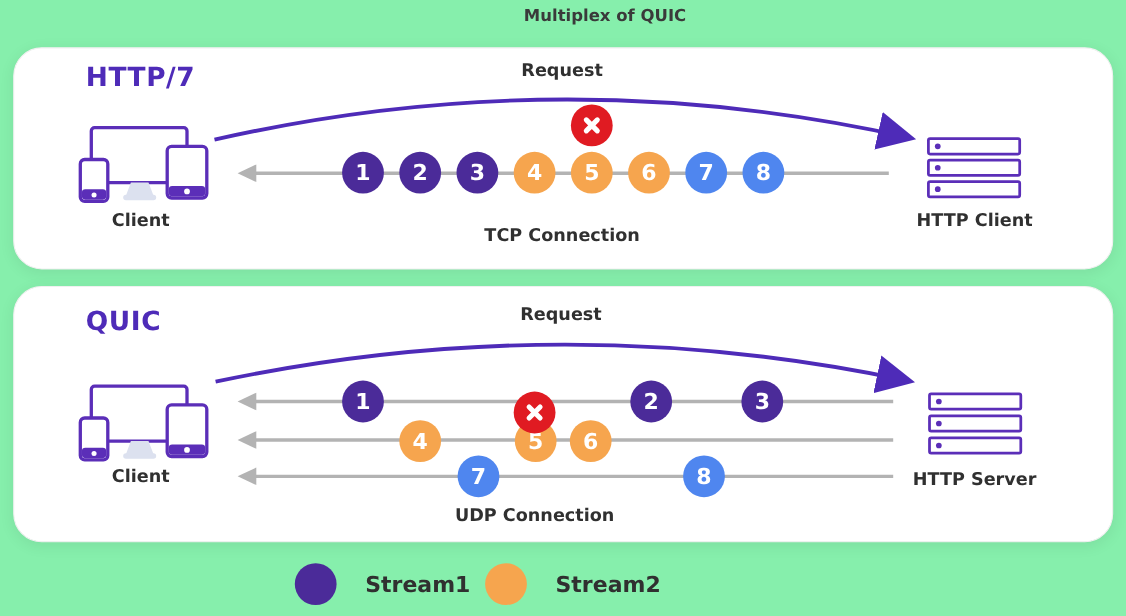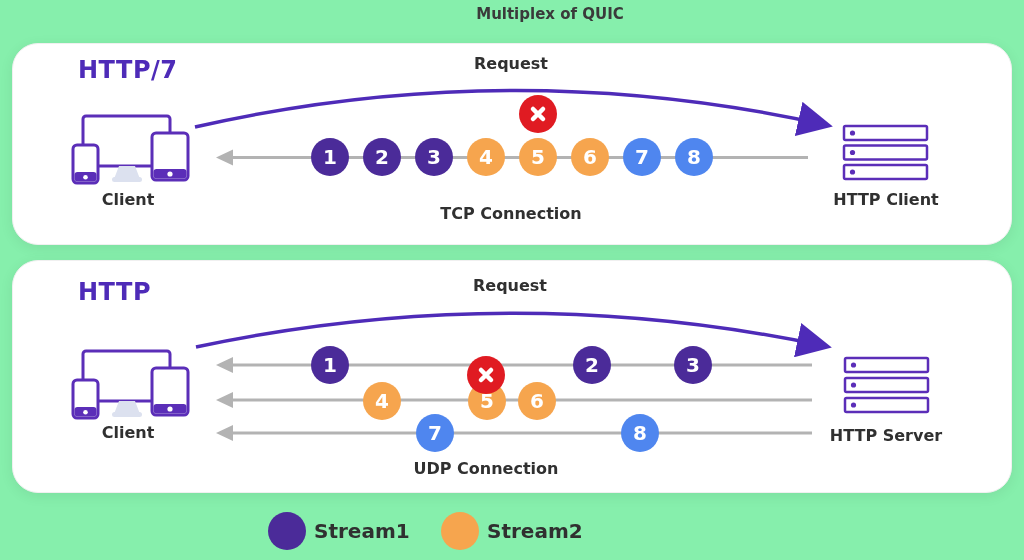--- a/index.html
+++ b/index.html
@@ -21,21 +21,21 @@
   .err{position:absolute;width:38px;height:38px;border-radius:50%;background:var(--error);
        display:flex;align-items:center;justify-content:center;}
   .overlay{position:absolute;left:0;top:0;pointer-events:none;}
   .mon,.dev{fill:#fff;stroke:var(--icon_purple);stroke-width:3;}
   .rack{fill:#fff;stroke:var(--icon_purple);stroke-width:2.5;}
   .fillp{fill:var(--icon_purple);}
   .stand{fill:#dce1ef;}
   .gline{stroke:var(--line_gray);stroke-width:3;fill:none;}
   .garrow{fill:var(--line_gray);}
   .curve{stroke:var(--accent_purple);stroke-width:3.5;fill:none;}
-  .legend-item{position:absolute;top:512px;display:flex;align-items:center;gap:8px;height:38px;}
+  .legend-item{position:absolute;top:512px;display:flex;align-items:center;gap:26px;height:38px;}
   .legend-dot{width:38px;height:38px;border-radius:50%;}
   .legend-text{font-size:20px;font-weight:600;color:var(--text_dark);white-space:nowrap;}
 </style>
 </head>
 <body>
 
 <div class="stage">
 
   <div class="title">Multiplex of QUIC</div>
 
@@ -117,21 +117,21 @@
   <div class="pkt s2" style="left:519px;top:138px">5</div>
   <div class="pkt s2" style="left:571px;top:138px">6</div>
   <div class="pkt s3" style="left:623px;top:138px">7</div>
   <div class="pkt s3" style="left:675px;top:138px">8</div>
   <div class="err" style="left:519px;top:95px">
     <svg width="20" height="20" viewBox="0 0 24 24">
       <path d="M6 6 L18 18 M18 6 L6 18" stroke="#fff" stroke-width="5.5" stroke-linecap="round"></path>
     </svg>
   </div>
 
-  <div class="proto" style="left:78px;top:278px">HTTP</div>
+  <div class="proto" style="left:78px;top:278px">QUIC</div>
   <div class="lbl center" style="left:510px;top:276px">Request</div>
   <div class="lbl center" style="left:486px;top:459px">UDP Connection</div>
   <div class="lbl center" style="left:128px;top:423px">Client</div>
   <div class="lbl center" style="left:886px;top:426px">HTTP Server</div>
 
   <div class="pkt s1" style="left:311px;top:346px">1</div>
   <div class="pkt s1" style="left:573px;top:346px">2</div>
   <div class="pkt s1" style="left:674px;top:346px">3</div>
   <div class="pkt s2" style="left:363px;top:382px">4</div>
   <div class="pkt s2" style="left:468px;top:382px">5</div>

